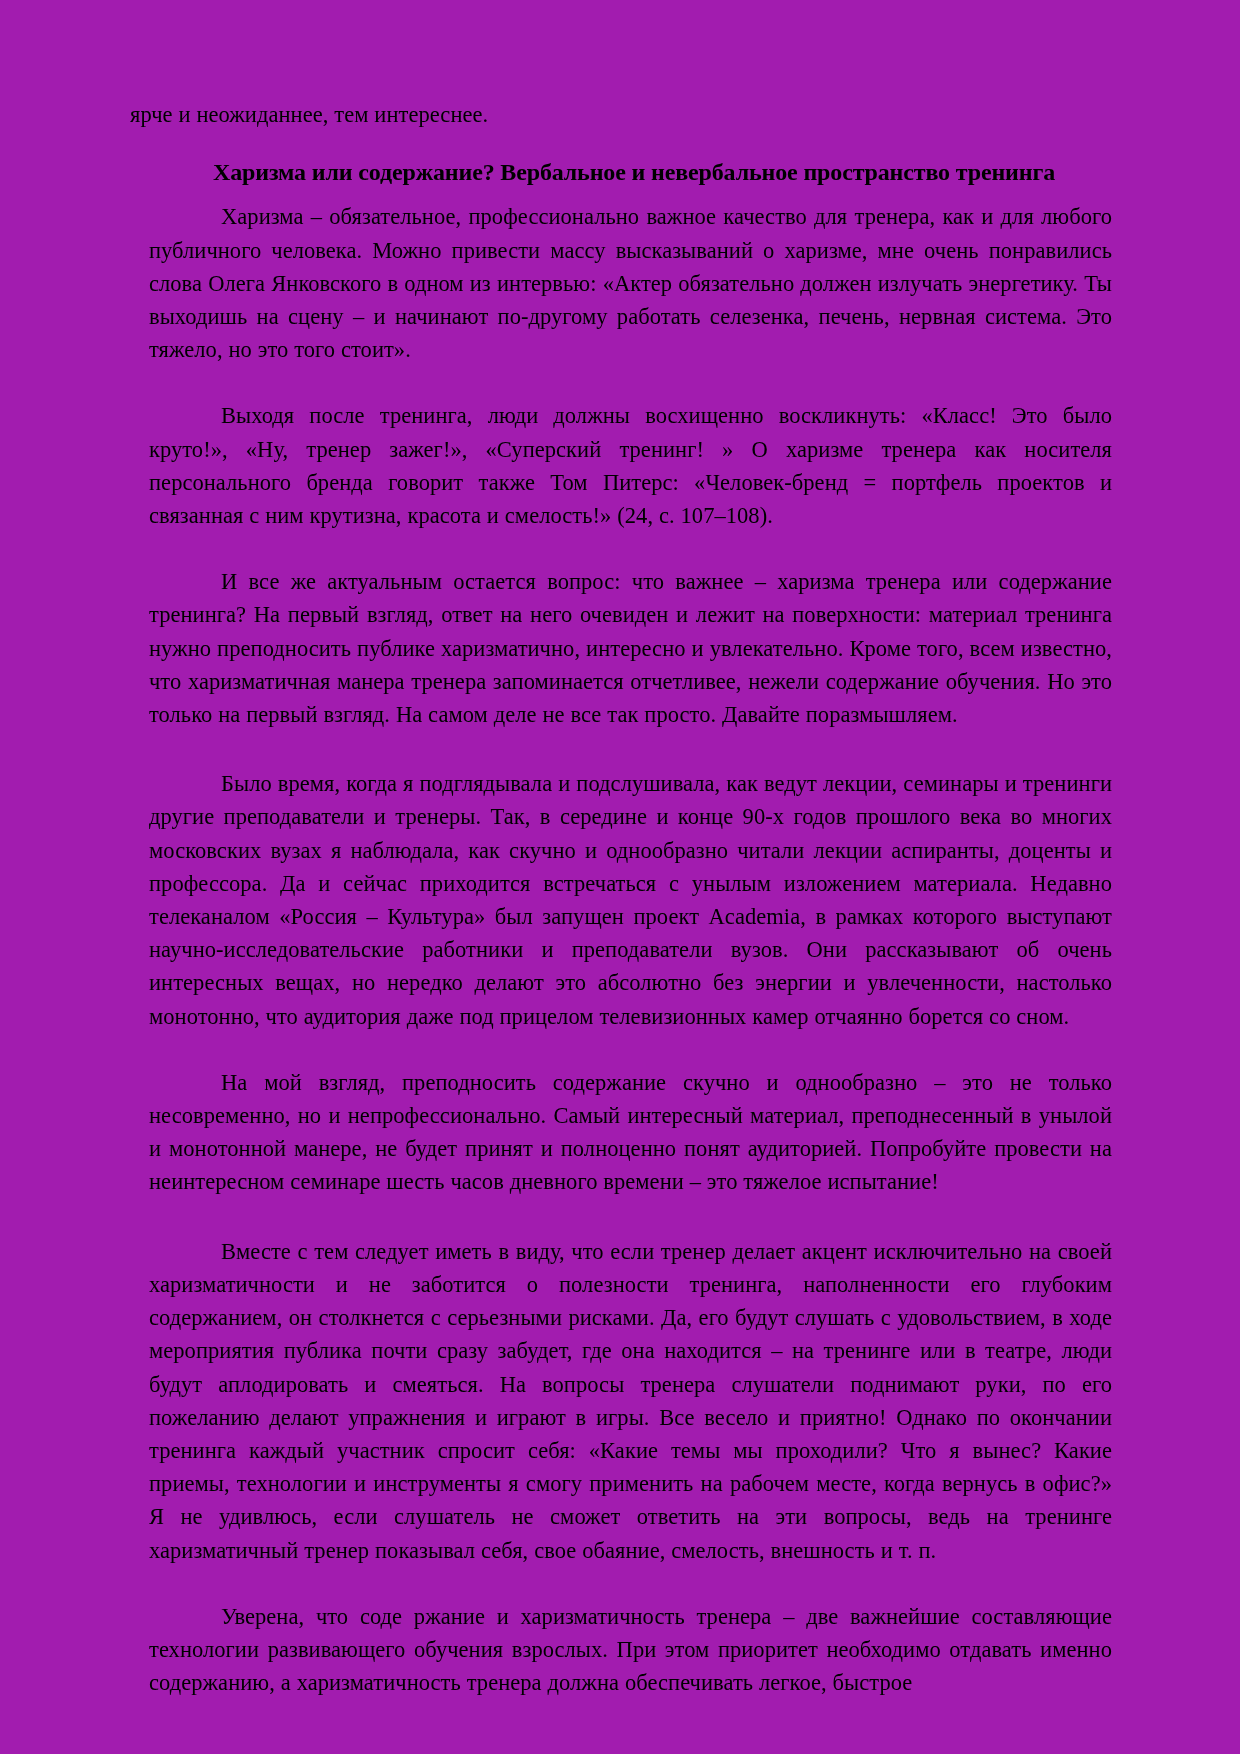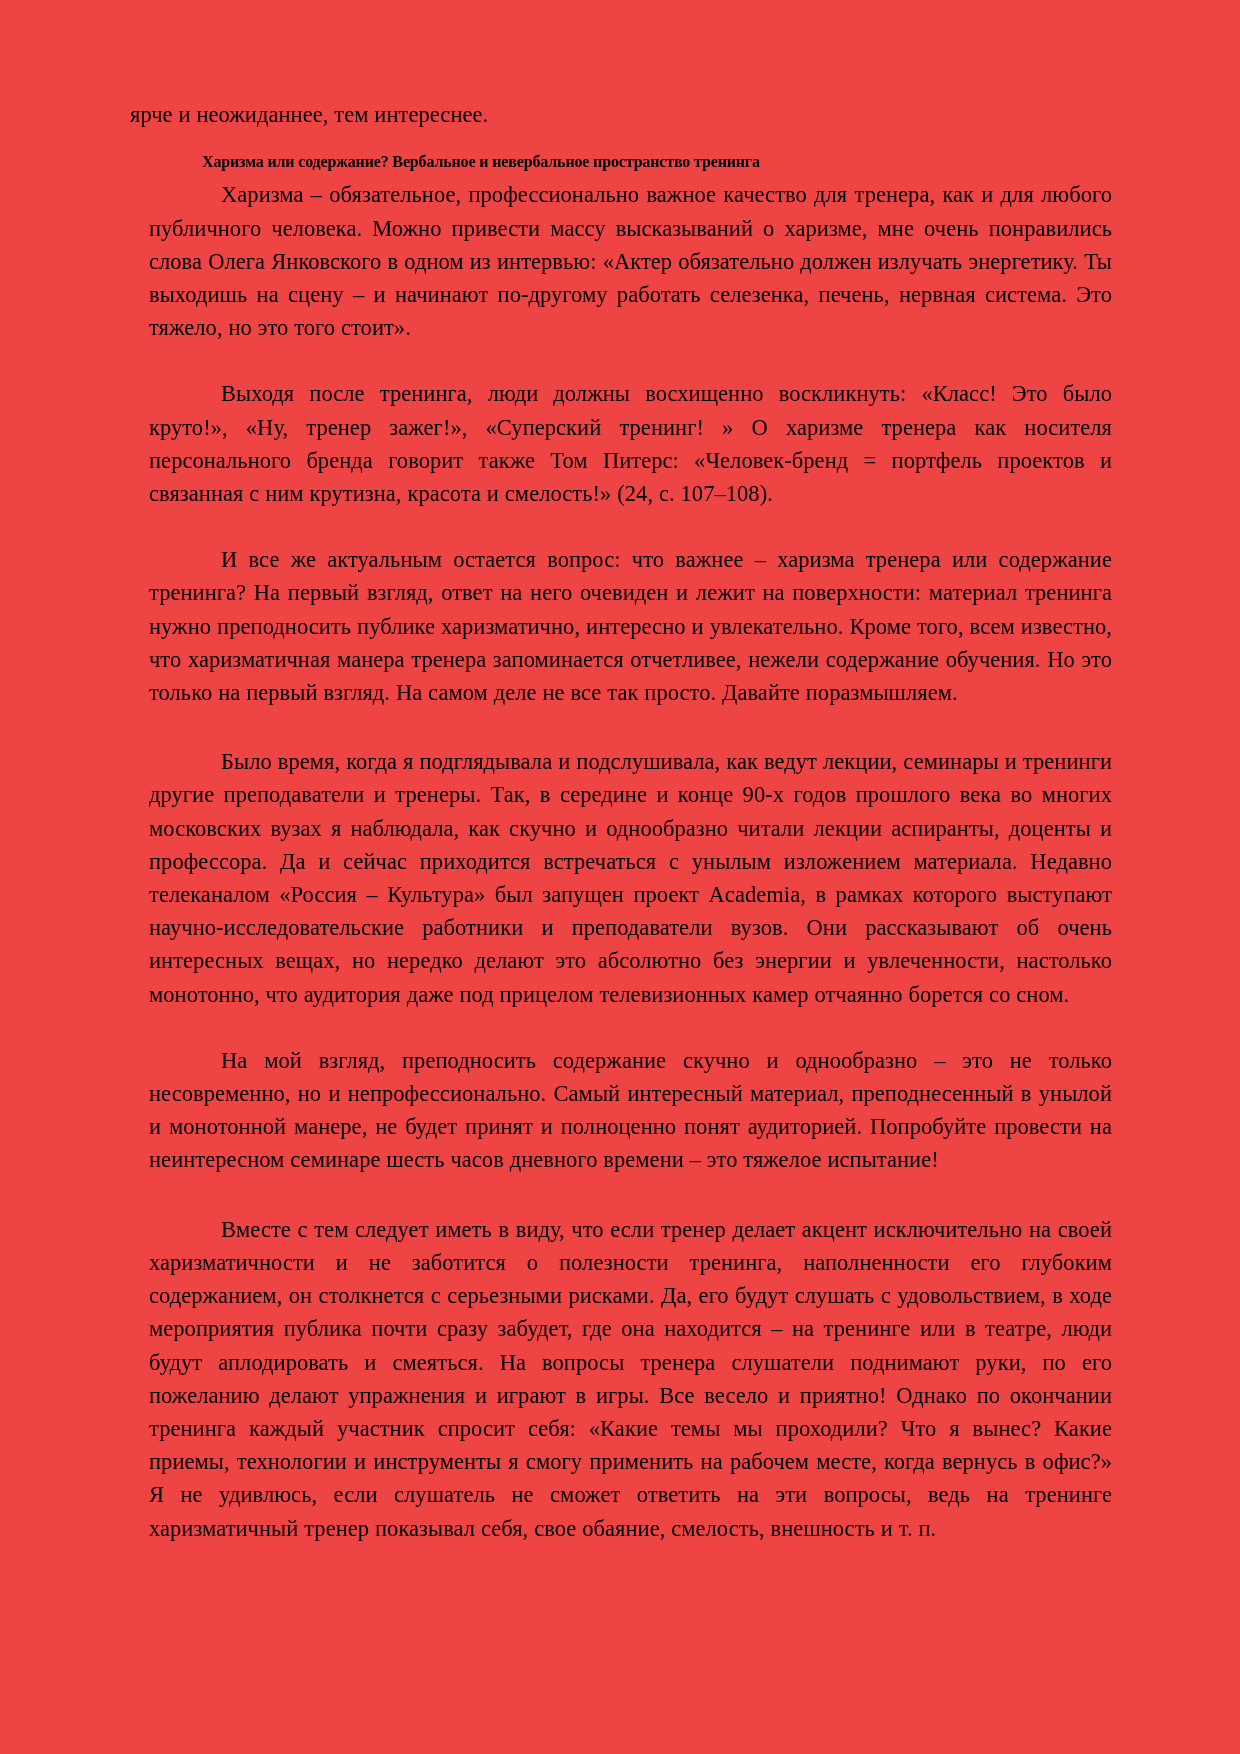--- a/index.html
+++ b/index.html
@@ -9,21 +9,21 @@
     background: #ffffff;
   }
   body {
     font-family: "Liberation Serif", "DejaVu Serif", serif;
     color: #000000;
   }
   .page {
     position: relative;
     width: 1240px;
     height: 1754px;
-    background: #ef4444;
+    background: #a21caf;
     box-sizing: border-box;
     overflow: hidden;
   }
   .content {
     position: absolute;
     left: 130px;
     top: 98px;
     width: 982px;
   }
   .para {
@@ -37,22 +37,22 @@
     -webkit-font-smoothing: none;
   }
   .para.indent {
     text-indent: 72px;
     margin-left: 19px;
   }
   .gap-sm { height: 14px; }
   .gap-md { height: 33px; }
   .gap-lg { height: 36px; }
   .heading {
-    margin: 0;
-    font-size: 16px;
+    margin: 11px;
+    font-size: 24px;
     line-height: 33.2px;
     font-weight: bold;
     text-align: justify;
     text-indent: 72px;
     letter-spacing: -0.15px;
   }
   .no-justify-last {
     text-align-last: left;
   }
 </style>
@@ -85,15 +85,16 @@
     <div class="gap-md"></div>
 
     <p class="para indent no-justify-last">На мой взгляд, преподносить содержание скучно и однообразно – это не только несовременно, но и непрофессионально. Самый интересный материал, преподнесенный в унылой и монотонной манере, не будет принят и полноценно понят аудиторией. Попробуйте провести на неинтересном семинаре шесть часов дневного времени – это тяжелое испытание!</p>
 
     <div class="gap-lg"></div>
 
     <p class="para indent no-justify-last">Вместе с тем следует иметь в виду, что если тренер делает акцент исключительно на своей харизматичности и не заботится о полезности тренинга, наполненности его глубоким содержанием, он столкнется с серьезными рисками. Да, его будут слушать с удовольствием, в ходе мероприятия публика почти сразу забудет, где она находится – на тренинге или в театре, люди будут аплодировать и смеяться. На вопросы тренера слушатели поднимают руки, по его пожеланию делают упражнения и играют в игры. Все весело и приятно! Однако по окончании тренинга каждый участник спросит себя: «Какие темы мы проходили? Что я вынес? Какие приемы, технологии и инструменты я смогу применить на рабочем месте, когда вернусь в офис?» Я не удивлюсь, если слушатель не сможет ответить на эти вопросы, ведь на тренинге харизматичный тренер показывал себя, свое обаяние, смелость, внешность и т. п.</p>
 
     <div class="gap-md"></div>
 
+    <p class="para indent">Уверена, что соде ржание и харизматичность тренера – две важнейшие составляющие технологии развивающего обучения взрослых. При этом приоритет необходимо отдавать именно содержанию, а харизматичность тренера должна обеспечивать легкое, быстрое</p>
 
   </div>
 </div>
 
 </body></html>

